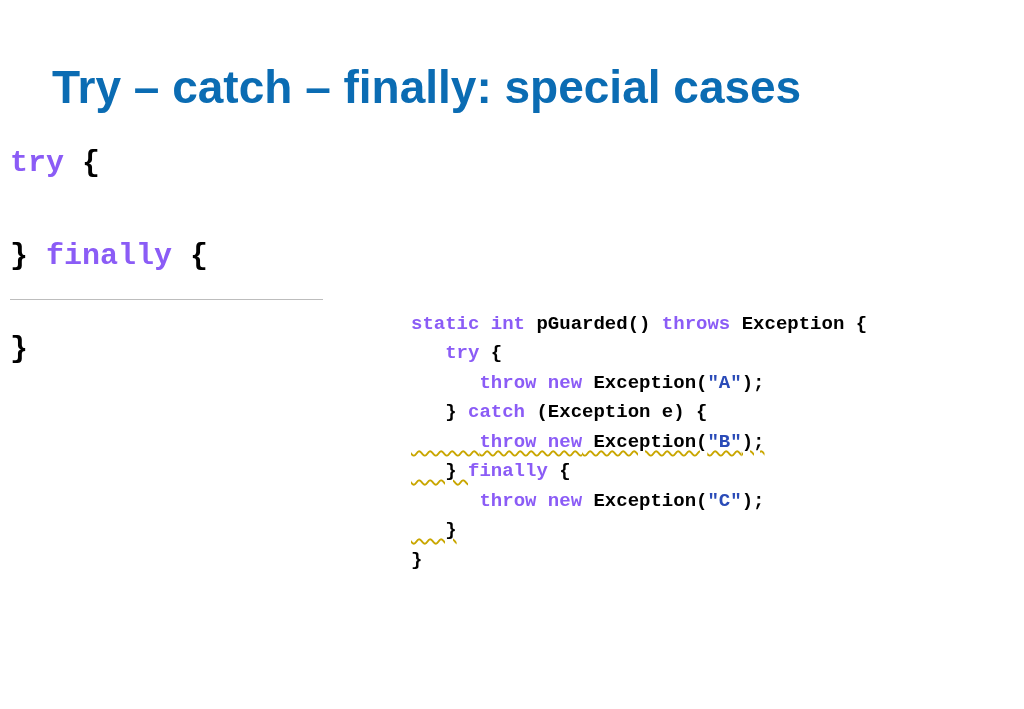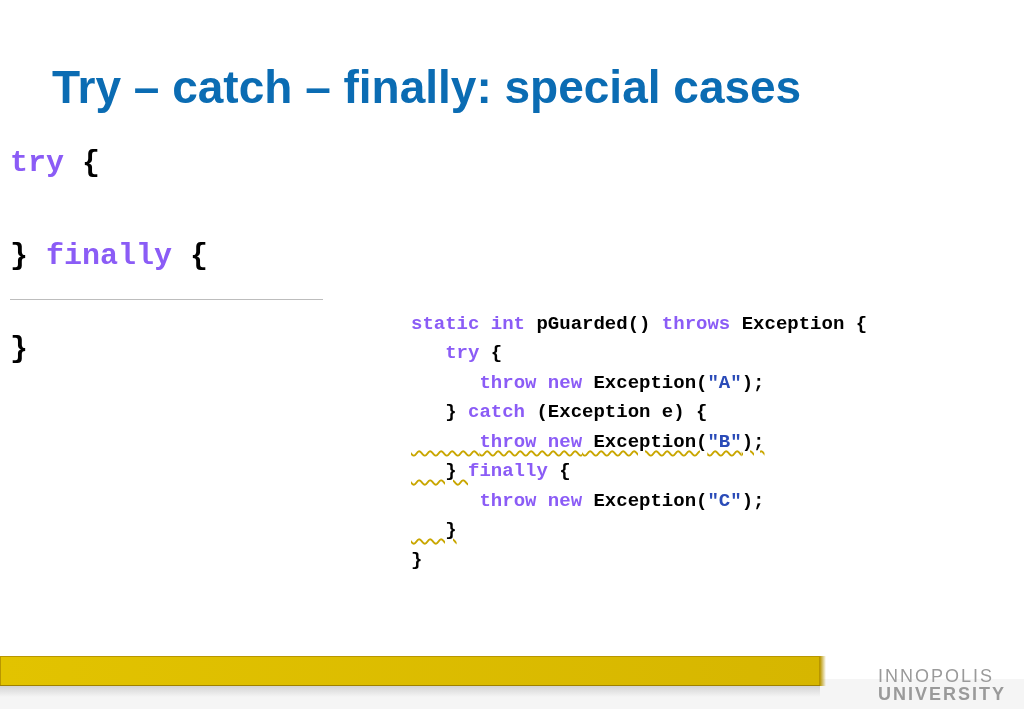--- a/index.html
+++ b/index.html
@@ -140,23 +140,13 @@
   <div class="code-right"><span class="kw">static int</span><span class="plain"> pGuarded() </span><span class="kw">throws</span><span class="plain"> Exception {</span>
 <span class="plain">   </span><span class="kw">try</span><span class="plain"> {</span>
 <span class="plain">      </span><span class="kw">throw new</span><span class="plain"> Exception(</span><span class="str">"A"</span><span class="plain">);</span>
 <span class="plain">   } </span><span class="kw">catch</span><span class="plain"> (Exception e) {</span>
 <span class="plain warn-underline">      </span><span class="kw warn-underline">throw new</span><span class="plain warn-underline"> Exception(</span><span class="str warn-underline">"B"</span><span class="plain warn-underline">);</span>
 <span class="plain warn-underline">   } </span><span class="kw">finally</span><span class="plain"> {</span>
 <span class="plain">      </span><span class="kw">throw new</span><span class="plain"> Exception(</span><span class="str">"C"</span><span class="plain">);</span>
 <span class="plain warn-underline">   }</span>
 <span class="plain">}</span></div>
 
-  <div class="footer">
-    <div class="footer-bar-outer"></div>
-    <div class="footer-bar-yellow"></div>
-    <div class="footer-bar-gradient"></div>
-    <div class="footer-shadow"></div>
-    <div class="logo-area">
-      <div class="logo-top">INNOPOLIS</div>
-      <div class="logo-bottom">UNIVERSITY</div>
-    </div>
-  </div>
 </div>
 
 </body></html>

